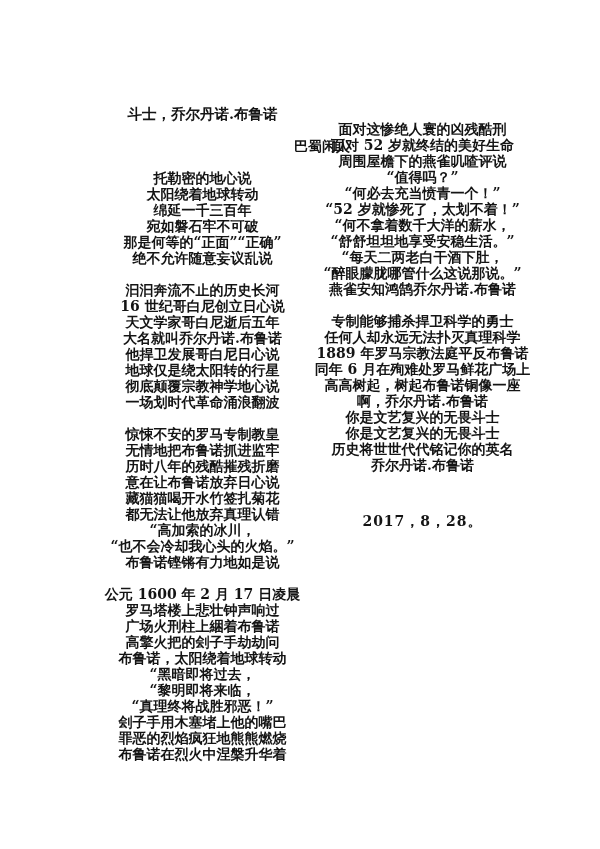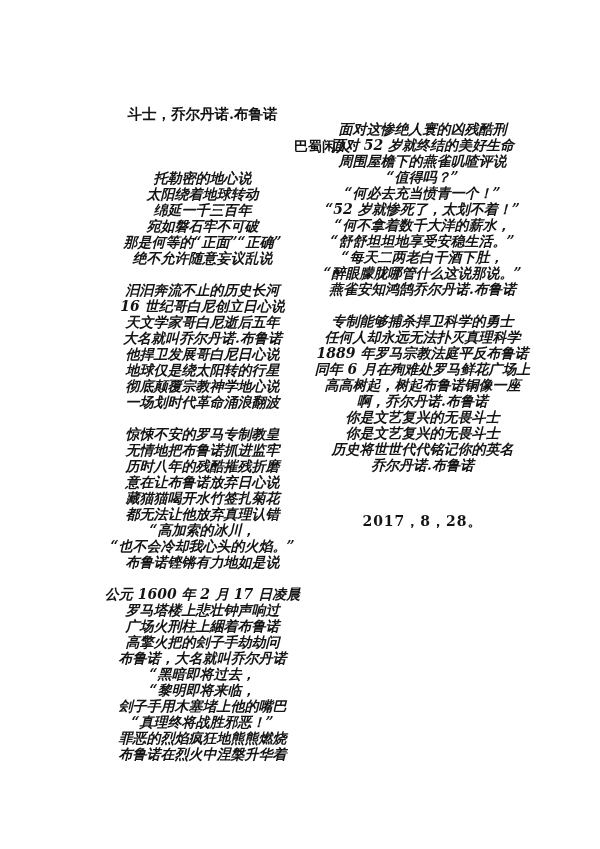--- a/index.html
+++ b/index.html
@@ -41,21 +41,20 @@
   }
   .poem-title {
     font-size: 14.5px;
   }
   .poem-author {
     margin-top: 16px;
     text-align: right;
   }
   .stanza {
     margin-top: 16px;
-    font-style: italic;
   }
   .column-right .stanzas .stanza:first-child {
     margin-top: 0;
   }
   .line {
     height: 16px;
   }
   .poem-date {
     margin-top: 40px;
     letter-spacing: 1px;
@@ -97,25 +96,25 @@
           <div class="line">都无法让他放弃真理认错</div>
           <div class="line">“高加索的冰川，</div>
           <div class="line">“也不会冷却我心头的火焰。”</div>
           <div class="line">布鲁诺铿锵有力地如是说</div>
         </div>
         <div class="stanza">
           <div class="line">公元 1600 年 2 月 17 日凌晨</div>
           <div class="line">罗马塔楼上悲壮钟声响过</div>
           <div class="line">广场火刑柱上綑着布鲁诺</div>
           <div class="line">高擎火把的刽子手劫劫问</div>
-          <div class="line">布鲁诺，大名就叫乔尔丹诺</div>
+          <div class="line">布鲁诺，太阳绕着地球转动</div>
           <div class="line">“黑暗即将过去，</div>
           <div class="line">“黎明即将来临，</div>
+          <div class="line">“真理终将战胜邪恶！”</div>
           <div class="line">刽子手用木塞堵上他的嘴巴</div>
-          <div class="line">“真理终将战胜邪恶！”</div>
           <div class="line">罪恶的烈焰疯狂地熊熊燃烧</div>
           <div class="line">布鲁诺在烈火中涅槃升华着</div>
         </div>
       </div>
   </div>
 
   <div class="column column-right">
     <div class="stanzas">
         <div class="stanza">
           <div class="line">面对这惨绝人寰的凶残酷刑</div>

